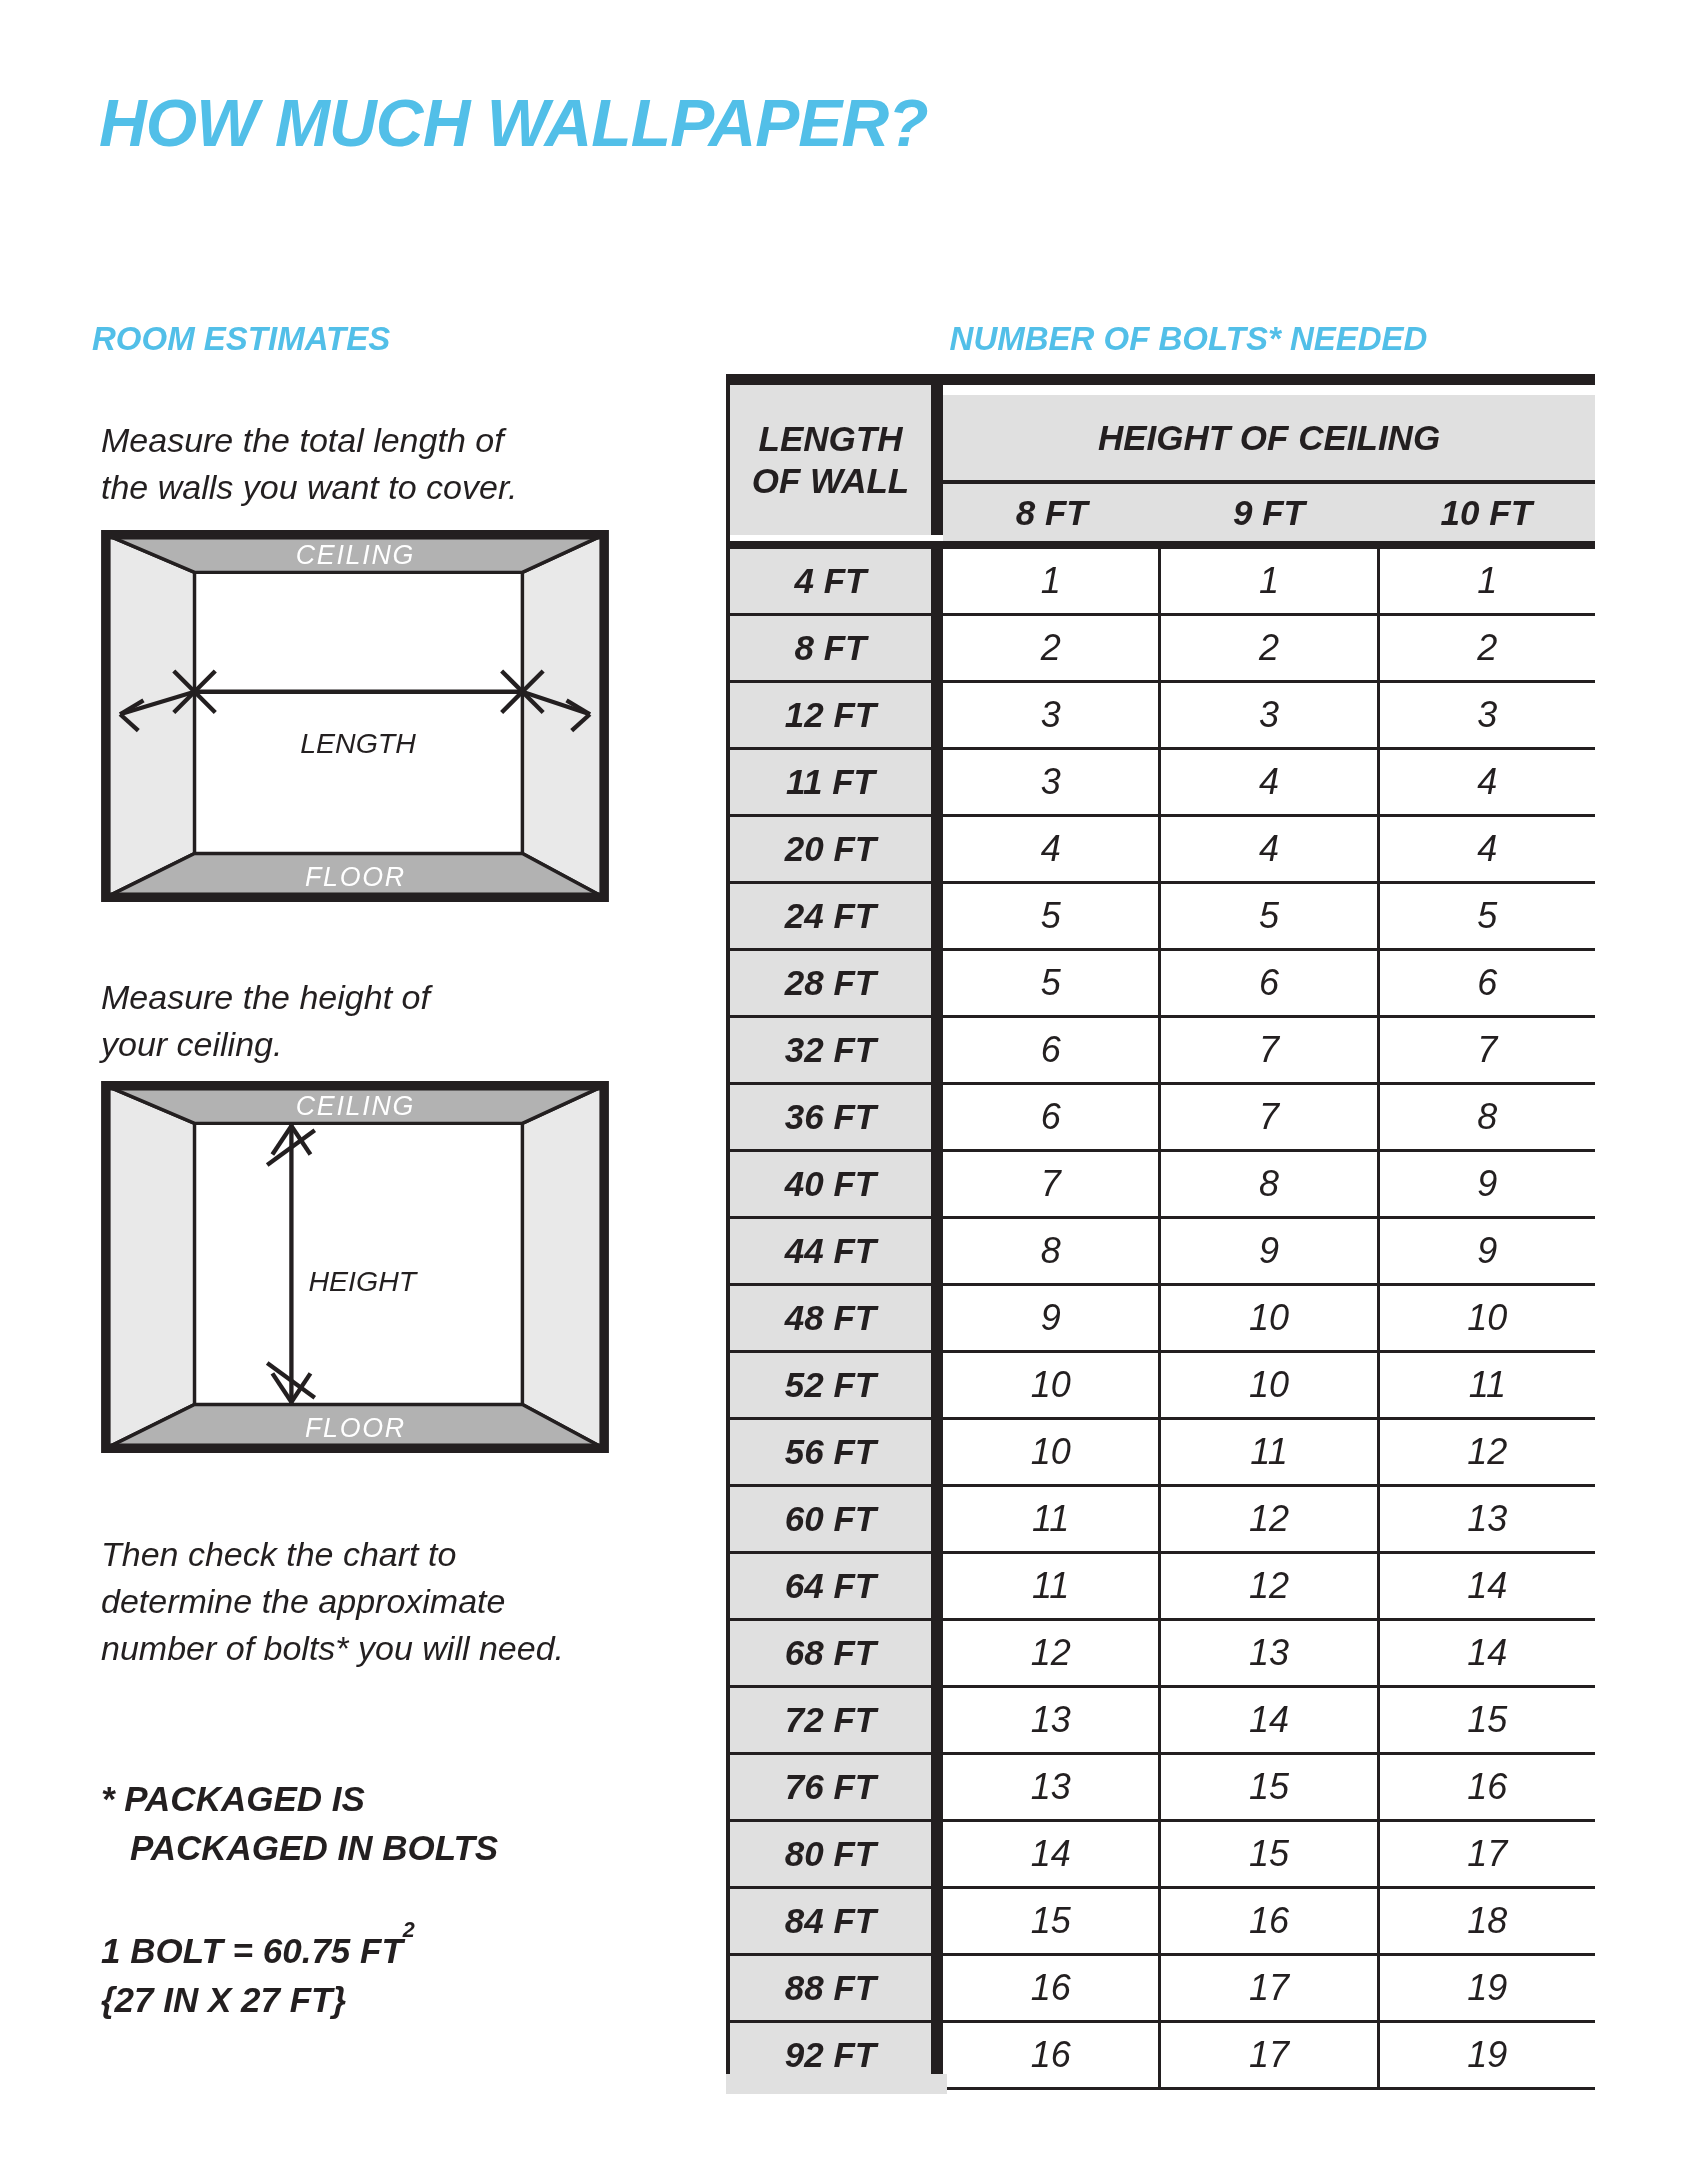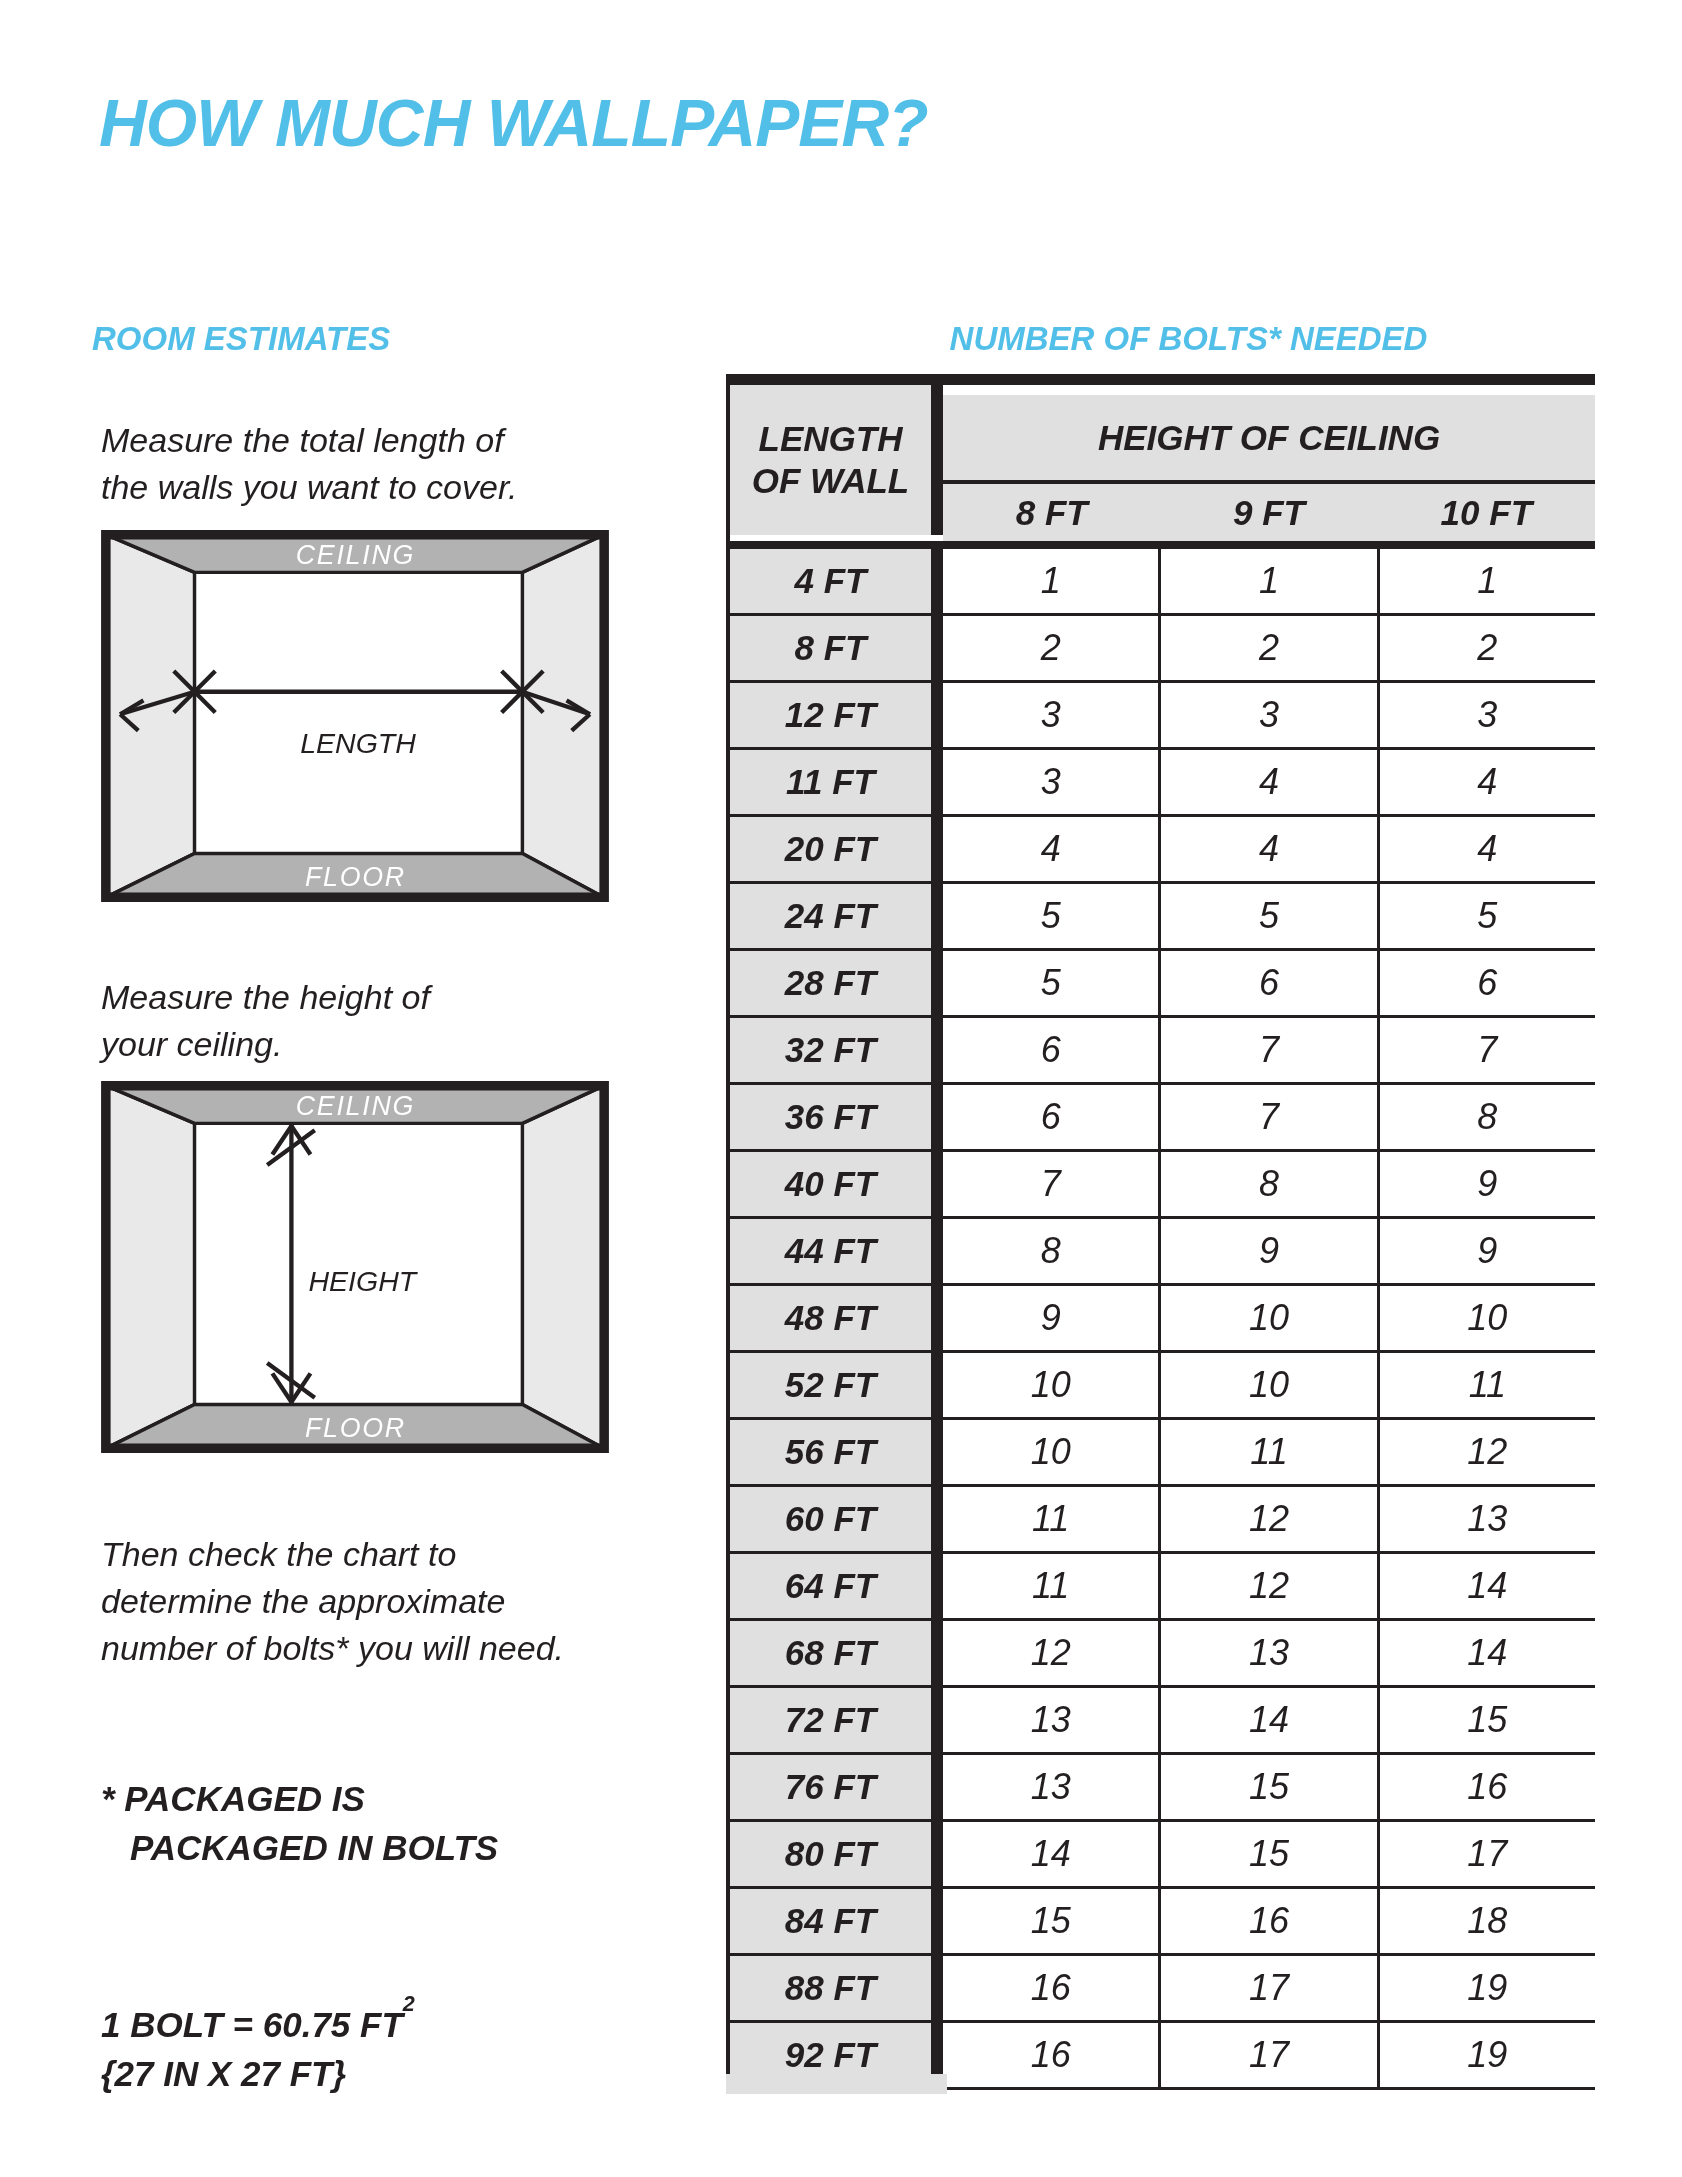--- a/index.html
+++ b/index.html
@@ -38,21 +38,21 @@
   }
   .para1{ top:389px; }
   .para2{ top:946px; }
   .para3{ top:1503px; }
   .footnote{
     position:absolute; left:101px; top:1774px;
     font-size:35px; font-weight:bold; line-height:49px;
   }
   .footnote .indent{ padding-left:29px; }
   .bolt-note{
-    position:absolute; left:101px; top:1992px;
+    position:absolute; left:101px; top:1918px;
     font-size:35px; font-weight:bold; line-height:49px;
   }
   .bolt-note sup{
     font-size:21.6px; position:relative; top:-13px;
   }
   .diagram{ position:absolute; left:101px; }
   .diagram1{ top:530px; }
   .diagram2{ top:1081px; }
   svg text{ font-family:"Liberation Sans","DejaVu Sans",sans-serif; }
   .wall-label{ fill:#ffffff; font-size:31px; letter-spacing:2px; }

